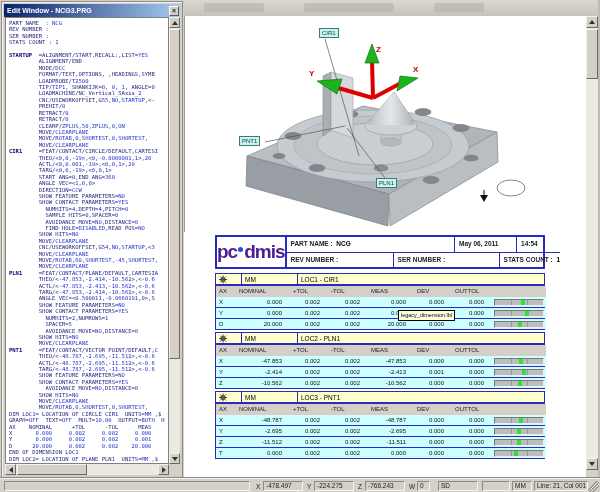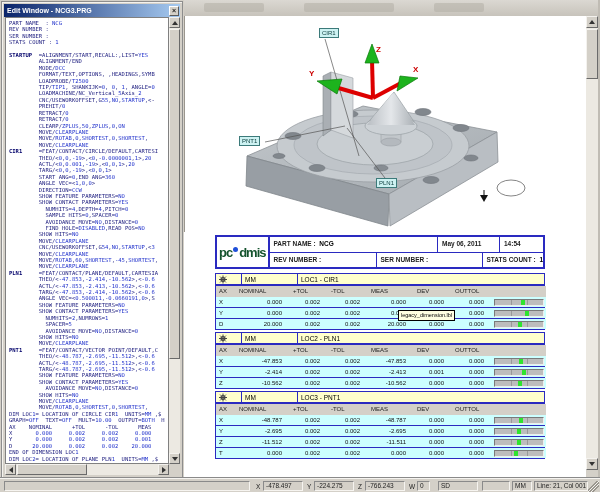--- a/index.html
+++ b/index.html
@@ -47,21 +47,21 @@
   #graphics{ position:absolute; left:184px; top:16px; width:402px; height:216px;
     background:#fff; border-left:1px solid #9a968e; overflow:hidden; }
   .feature-label{ position:absolute; background:var(--label-bg); border:1px solid #3c7a7a;
     font-size:6px; line-height:8px; padding:0 2px; color:#083a3a; z-index:3; }
   #report{ position:absolute; left:184px; top:232px; width:402px; height:246px; background:#fff; overflow:hidden; }
   
   #rep-header{ position:absolute; left:31px; top:3px; width:330px; height:34px;
     border:2px solid var(--report-border); display:flex; }
   #rep-logo{ width:76px; border-right:2px solid var(--report-border);
     display:flex; align-items:center; justify-content:center;
-    font-weight:bold; font-size:13px; color:#14532d; letter-spacing:-1px; }
+    font-weight:bold; font-size:19px; color:#4c1d95; letter-spacing:-1px; }
   #rep-logo .dot{ width:5px; height:5px; border-radius:50%; background:#1f4fd8; margin:0 1px 6px 1px; display:inline-block; }
   #rep-hright{ flex:1; display:flex; flex-direction:column; }
   .rep-hrow{ flex:1; display:flex; }
   .rep-hrow + .rep-hrow{ border-top:1px solid var(--report-border); }
   .rep-hcell{ font-size:6.5px; font-weight:bold; color:#222; padding:3px 0 0 4px; white-space:nowrap; overflow:hidden; }
   .rep-hcell .val{ font-weight:bold; color:#000; }
   .rep-hcell + .rep-hcell{ border-left:1px solid var(--report-border); }
   .hc-part{ flex:1; } .hc-date{ width:62px; } .hc-time{ width:44px; }
   .hc-rev{ width:106px; } .hc-ser{ width:106px; } .hc-stats{ flex:1; }
   

